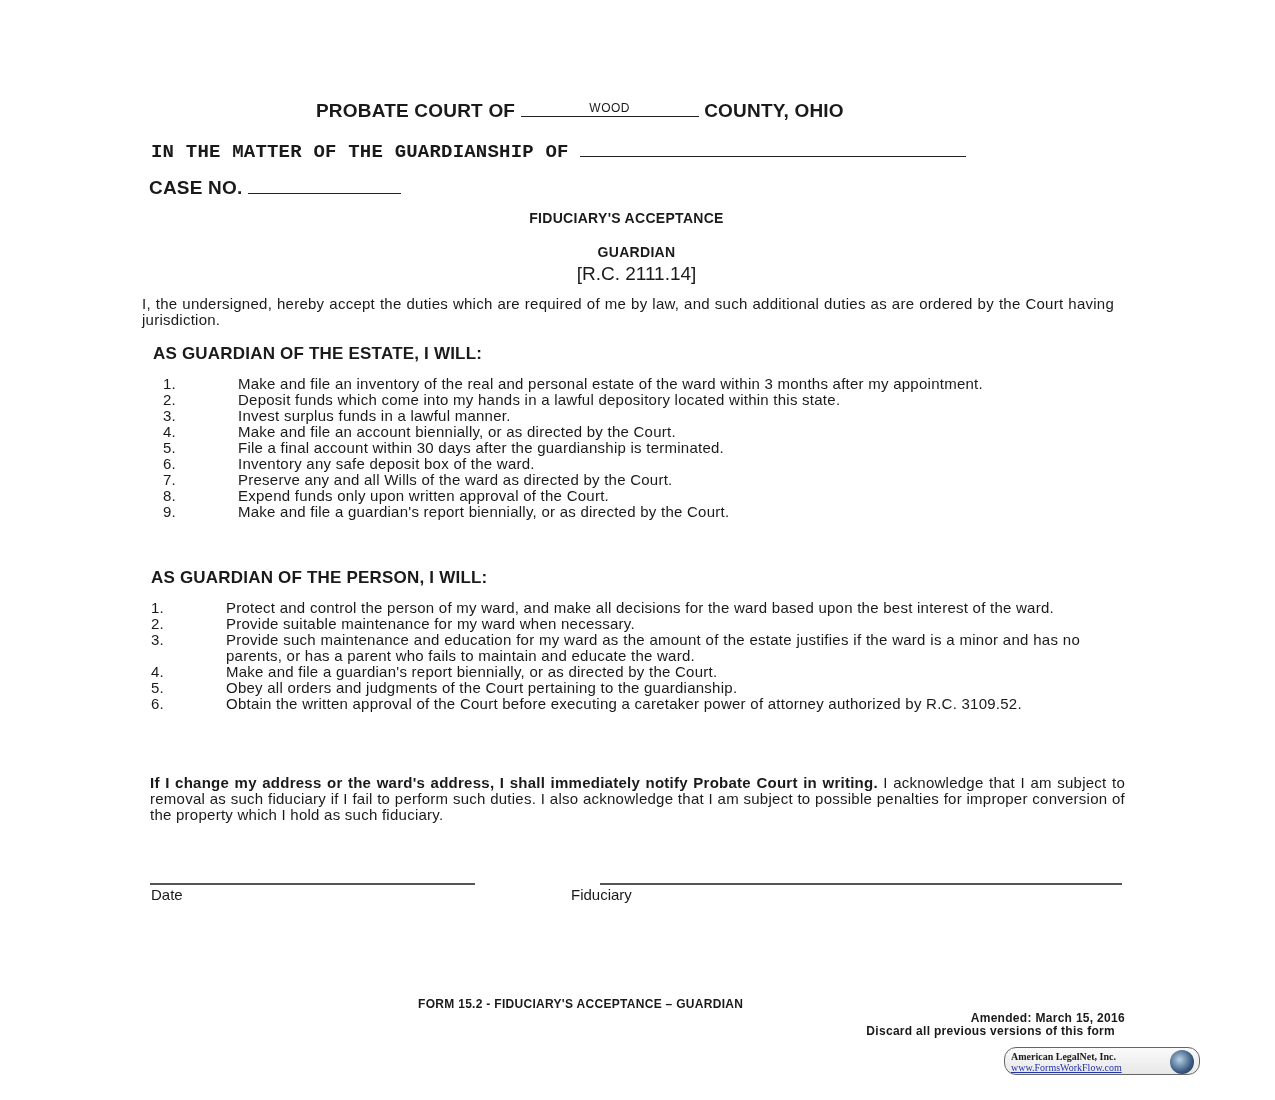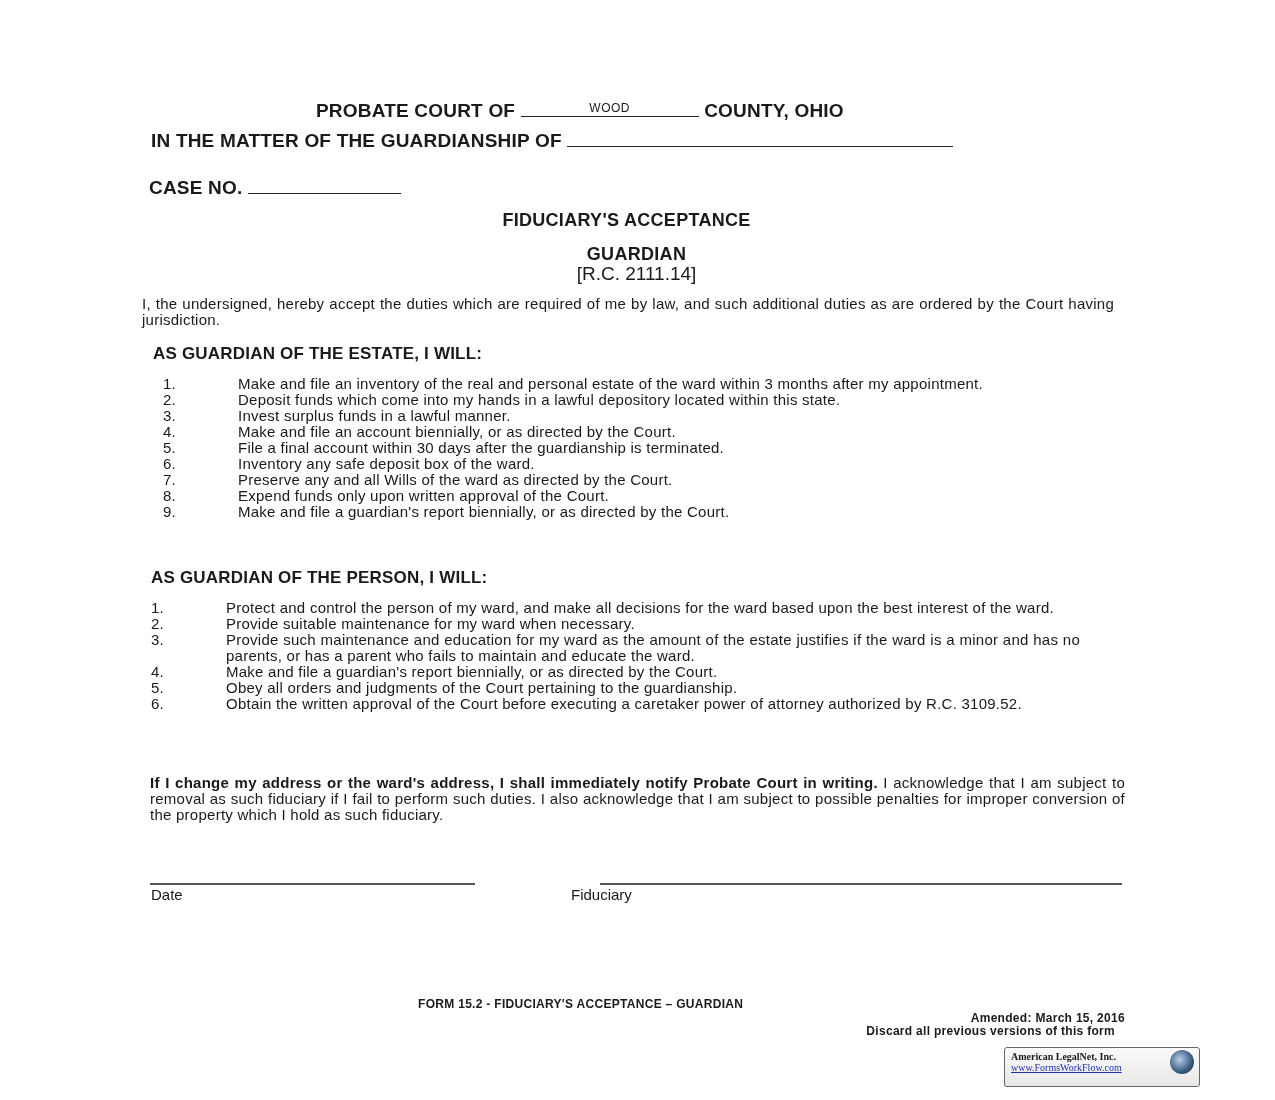--- a/index.html
+++ b/index.html
@@ -4,21 +4,21 @@
 <style>
   html, body { margin: 0; padding: 0; background: #ffffff; }
   body {
     width: 1275px; height: 1100px; position: relative; overflow: hidden;
     font-family: "Liberation Sans", sans-serif; color: #1a1a1a;
   }
   .abs { position: absolute; }
   .hdr { font-size: 19px; font-weight: bold; letter-spacing: 0.2px; white-space: nowrap; }
   .blank { display: inline-block; border-bottom: 1.5px solid #222; vertical-align: baseline; position: relative; }
   .blank .fill { position: absolute; left: 0; right: 0; bottom: 1px; text-align: center; font-weight: normal; font-size: 12px; letter-spacing: 0.5px; }
-  .title { font-size: 18px; font-weight: bold; text-align: center; width: 100%; letter-spacing: 0.3px; }
+  .title { font-size: 14px; font-weight: bold; text-align: center; width: 100%; letter-spacing: 0.3px; }
   .cite { font-size: 19px; text-align: center; width: 100%; }
   .para { font-size: 15px; line-height: 16px; text-align: justify; letter-spacing: 0.25px; }
   .sect { font-size: 17px; font-weight: bold; letter-spacing: 0.2px; }
   .list { font-size: 15px; line-height: 16px; letter-spacing: 0.25px; }
   .item { display: flex; }
   .item .num { width: 75px; flex: none; }
   .item .txt { flex: 1; text-align: justify; }
   .sigline { border-top: 2px solid #555; }
   .siglabel { font-size: 15px; }
   .footer { font-size: 12px; font-weight: bold; letter-spacing: 0.3px; white-space: nowrap; }
@@ -35,21 +35,21 @@
 <body>
 
 <div class="abs hdr" style="left:316px; top:98px;">
   <span>PROBATE COURT OF</span>
   <span class="blank" style="width:178px; height:18px;">
     <span class="fill">WOOD</span>
   </span>
   <span>COUNTY, OHIO</span>
 </div>
 
-<div class="abs hdr" style="left:151px; top:128px;">
+<div class="abs hdr" style="left:151px; top:138px;font-family:Liberation Mono, monospace;">
   <span>IN THE MATTER OF THE GUARDIANSHIP OF</span>
   <span class="blank" style="width:386px; height:18px;">
     <span class="fill"></span>
   </span>
 </div>
 
 <div class="abs hdr" style="left:149px; top:175px;">
   <span>CASE NO.</span>
   <span class="blank" style="width:153px; height:18px;">
     <span class="fill"></span>
@@ -136,17 +136,17 @@
 
 <div class="abs sigline" style="left:150px; top:883px; width:325px;"></div>
 <div class="abs siglabel" style="left:151px; top:886px;">Date</div>
 <div class="abs sigline" style="left:600px; top:883px; width:522px;"></div>
 <div class="abs siglabel" style="left:571px; top:886px;">Fiduciary</div>
 
 <div class="abs footer" style="left:418px; top:997px;">FORM 15.2 -  FIDUCIARY'S ACCEPTANCE – GUARDIAN</div>
 <div class="abs footer" style="right:150px; top:1011px; text-align:right;">Amended: March 15, 2016</div>
 <div class="abs footer" style="right:160px; top:1024px; text-align:right;">Discard all previous versions of this form</div>
 
-<div class="abs logo" style="left:1004px; top:1047px; width:196px; height:40px;">
+<div class="abs logo" style="left:1004px; top:1047px; width:196px; height:28px;border-radius:12px;">
   <span class="l1">American LegalNet, Inc.</span>
   <span class="l2">www.FormsWorkFlow.com</span>
   <span class="globe"></span>
 </div>
 
 </body></html>

